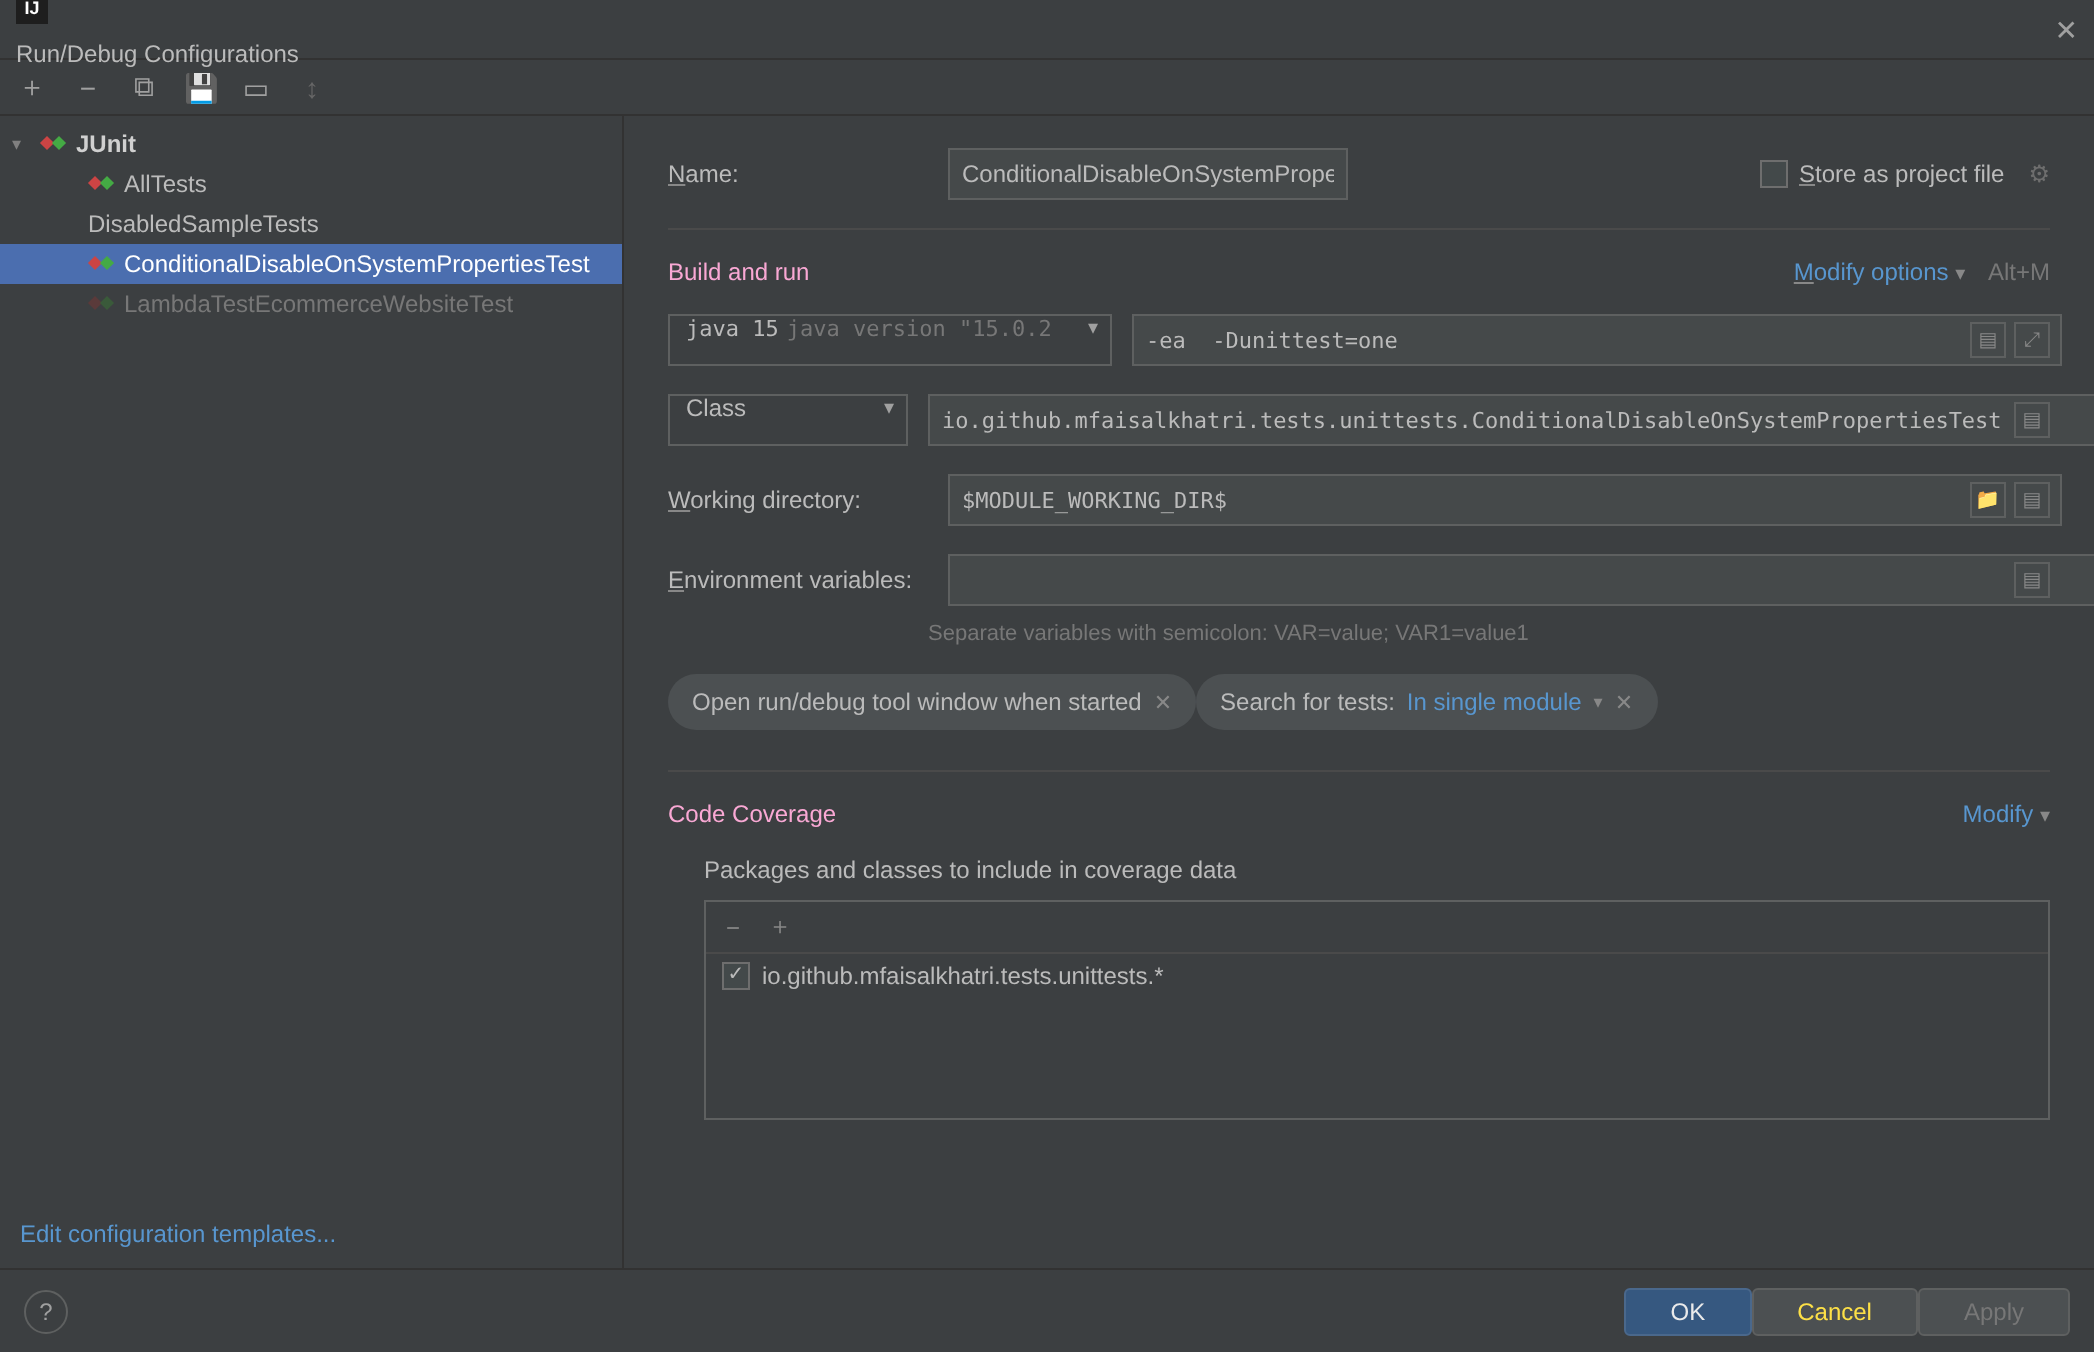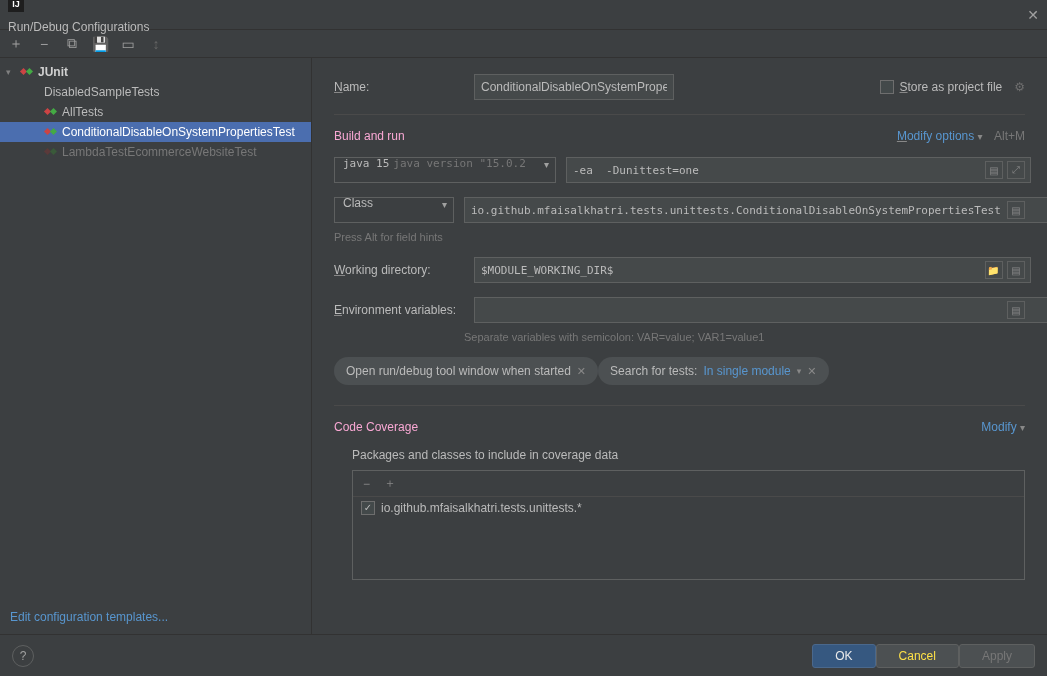--- a/index.html
+++ b/index.html
@@ -107,21 +107,21 @@
   .chk { width:14px; height:14px; border:1px solid #6e6e6e; background:#43494a; display:inline-block; cursor:pointer; }
   .chk.checked::after { content:"✓"; color:#bbbbbb; font-size:10px; display:block; text-align:center; line-height:12px; }
   .gear { color:#6e6e6e; margin-left:6px; }
   hr.sep { border:none; border-top:1px solid #4a4a4a; margin: 4px 0 14px 0; }
   .section-head { display:flex; justify-content:space-between; align-items:center; margin-bottom:14px; }
   .section-title { color:#f9a8d4; }
   .link { color:#5896cf; cursor:pointer; }
   .alt { color:#777; margin-left:8px; }
   .combo {
     background:#3c3f41; border:1px solid #5e6060; height:26px;
-    display:flex; align-items:flex-end; padding:0 20px 12px 8px; position:relative;
+    display:flex; align-items:center; padding:0 20px 12px 8px; position:relative;
     cursor:pointer;
   }
   .combo::after { content:"▾"; position:absolute; right:6px; color:#a0a0a0; font-size:10px; }
   .jdk-combo { width:222px; }
   .jdk-combo .jdkver { color:#777; margin-left:4px; font-family: Menlo, Consolas, monospace; font-size:11px; }
   .jdk-combo .jdkname { color:#bbbbbb; font-family: Menlo, Consolas, monospace; font-size:11px; }
   .vmopts { flex:1; display:flex; align-items:center; position:relative; }
   .vmopts input { flex:1; font-family: Menlo, Consolas, monospace; font-size:11px; }
   .field-icons { display:flex; gap:4px; margin-left:-46px; z-index:2; }
   .field-icons .fi { width:18px; height:18px; border:1px solid #5e6060; background:#45494a; display:flex; align-items:center; justify-content:center; color:#888; cursor:pointer; font-size:10px; }
@@ -187,27 +187,27 @@
   <div class="sidebar">
     <div class="tree">
       <div class="tree-row">
         <span class="arrow">▾</span>
         <span class="cfg-icon">
             <span class="junit-icon"></span>
           </span>
         <span style="font-weight:600;color:#d0d0d0;">JUnit</span>
       </div>
       <div class="tree-row indent2">
-        <span>DisabledSampleTests</span>
-      </div>
-      <div class="tree-row indent2">
         <span class="cfg-icon">
             <span class="junit-icon"></span>
           </span>
         <span>AllTests</span>
+      </div>
+      <div class="tree-row indent2">
+        <span>DisabledSampleTests</span>
       </div>
       <div class="tree-row indent2 sel">
         <span class="cfg-icon">
             <span class="junit-icon"></span>
           </span>
         <span>ConditionalDisableOnSystemPropertiesTest</span>
       </div>
       <div class="tree-row indent2" style="color:#777;">
         <span class="cfg-icon">
             <span class="junit-icon dim"></span>
@@ -260,21 +260,20 @@
         <span>Class</span>
       </div>
       <div class="vmopts">
         <input type="text" class="input" value="io.github.mfaisalkhatri.tests.unittests.ConditionalDisableOnSystemPropertiesTest" style="">
         <div class="field-icons">
           <span class="fi">▤</span>
         </div>
       </div>
     </div>
 
-    <div class="hint">Press Alt for field hints</div>
 
     <div class="row">
       <span class="label"><span class="underline">W</span>orking directory:</span>
       <div class="vmopts">
         <input type="text" class="input" value="$MODULE_WORKING_DIR$" style="">
         <div class="field-icons">
           <span class="fi">📁</span>
           <span class="fi">▤</span>
         </div>
       </div>

